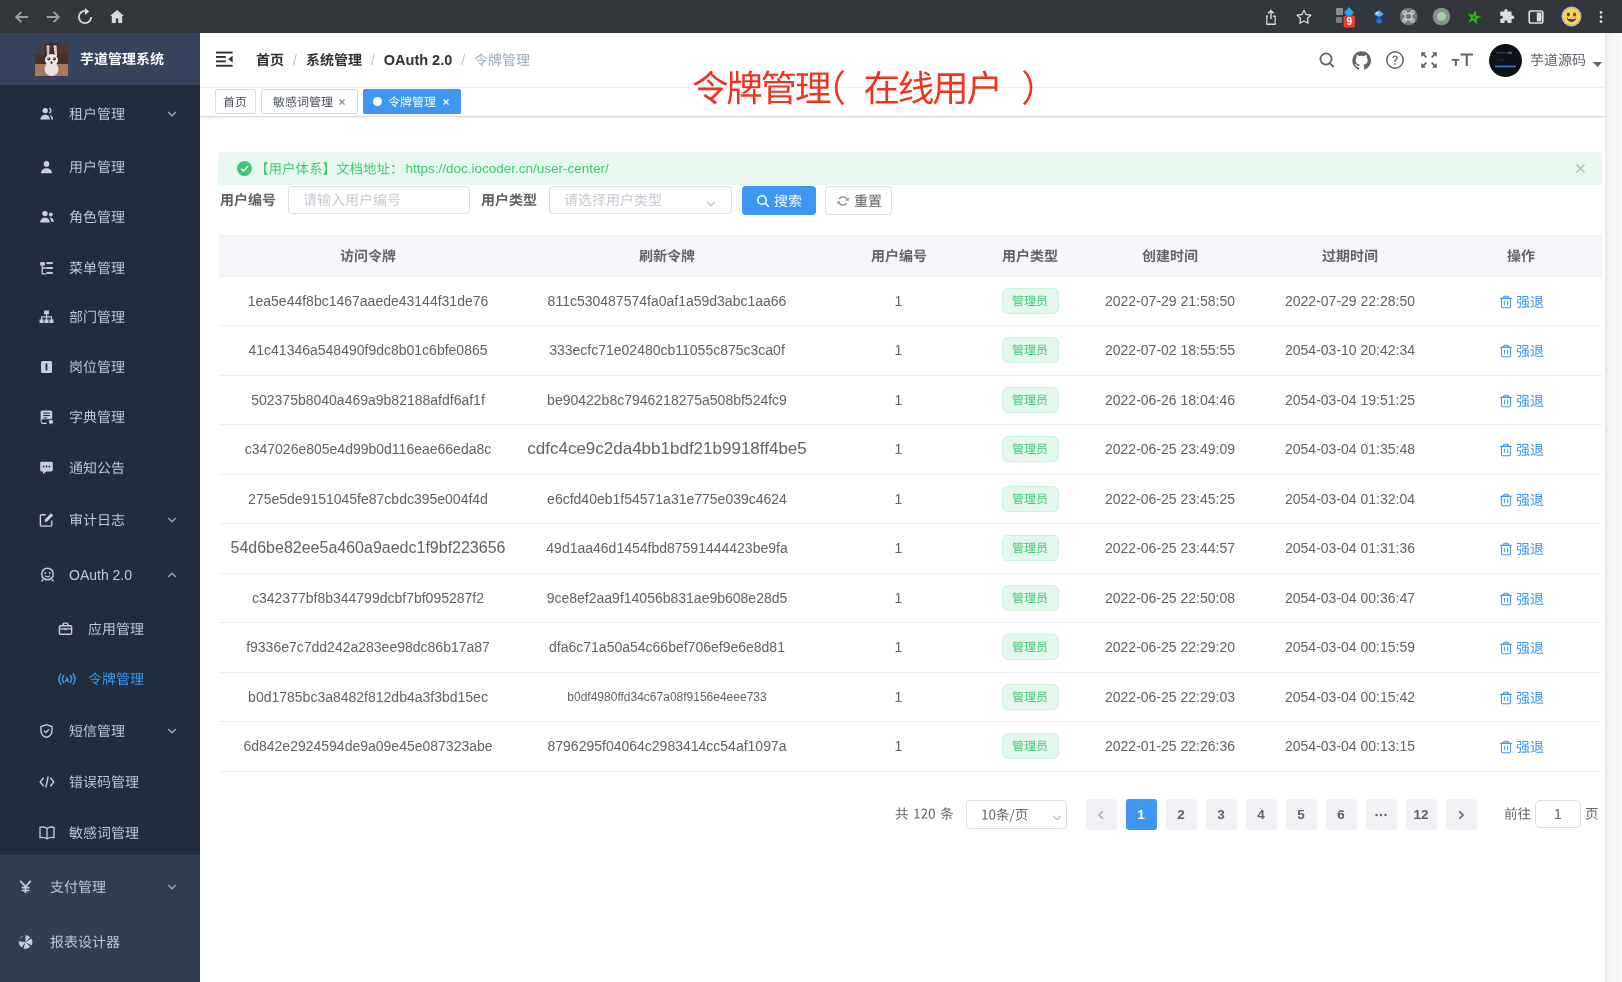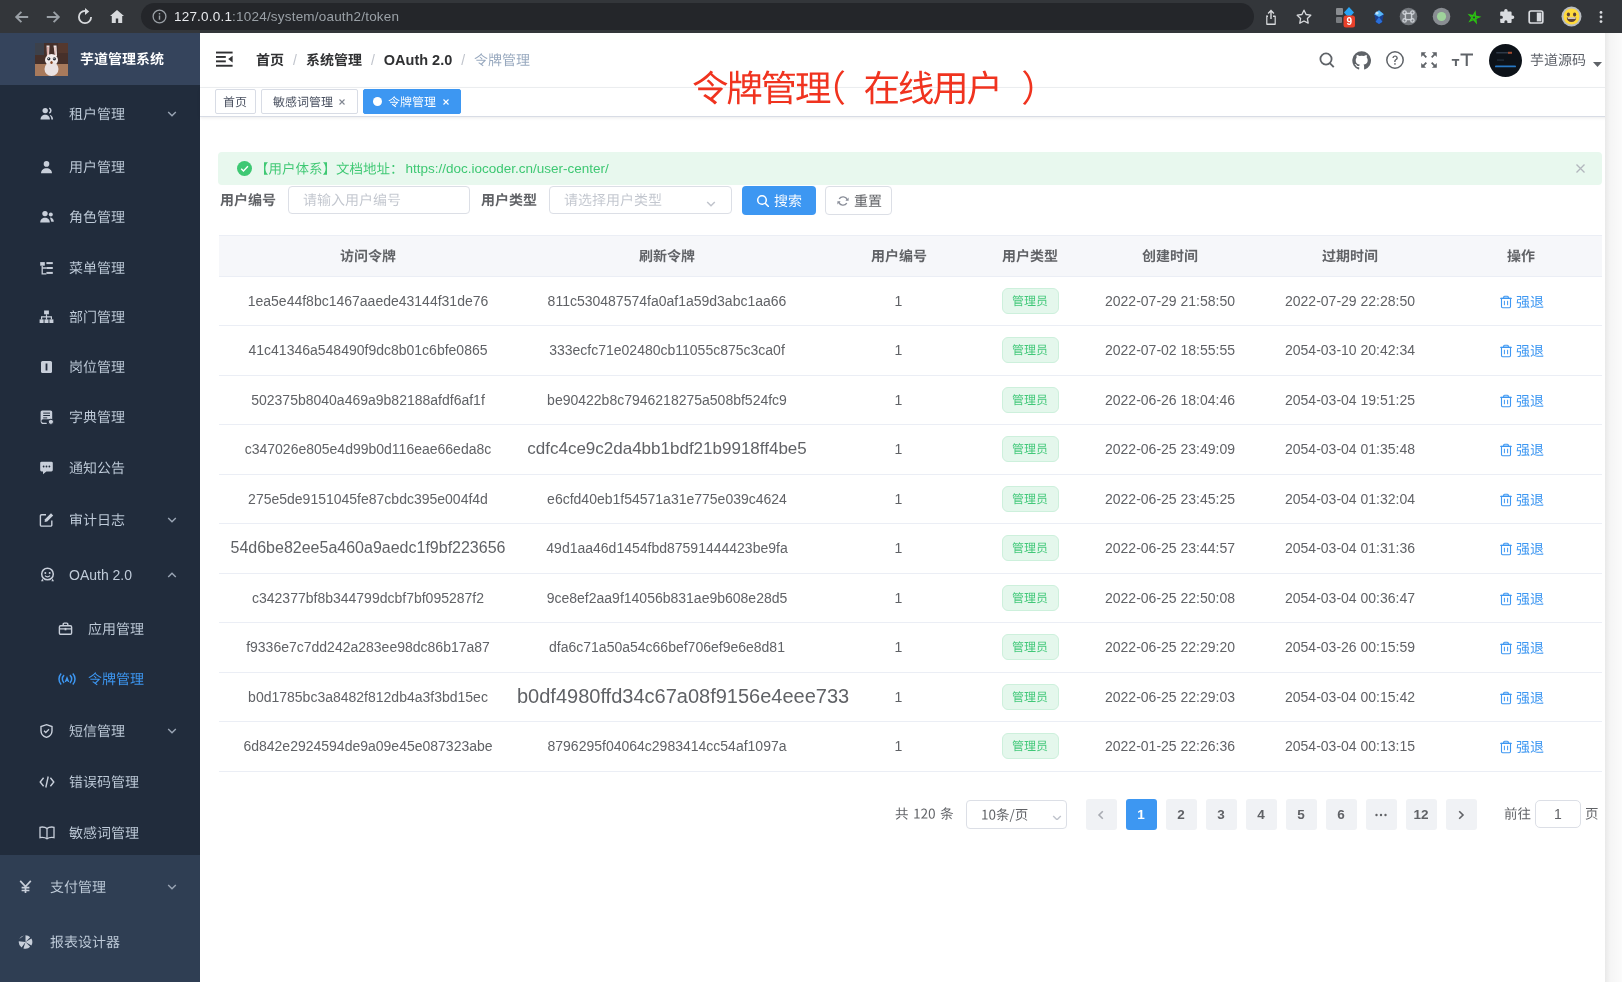--- a/index.html
+++ b/index.html
@@ -165,30 +165,20 @@
     <div class="abs" style="left:75px;top:6.5px;">
       <svg width="20" height="20" viewBox="0 0 20 20" style="display:block;">
         <path d="M10 3a7 7 0 1 0 7 7h-1.8A5.2 5.2 0 1 1 10 4.8V8l4.2-3.5L10 .9z" fill="#d8dadd"></path>
       </svg>
     </div>
     <div class="abs" style="left:107px;top:6.5px;">
       <svg width="20" height="20" viewBox="0 0 20 20" style="display:block;">
         <path d="M10 3 3 9h1.8v7h4v-4.6h2.4V16h4V9H17z" fill="#d8dadd"></path>
       </svg>
     </div>
-    <div id="pill">
-      <div class="abs" style="left:11px;top:6px;">
-        <svg width="15" height="15" viewBox="0 0 15 15" style="display:block;">
-          <circle cx="7.5" cy="7.5" r="6.4" fill="none" stroke="#9aa0a6" stroke-width="1.3"></circle>
-          <rect x="6.8" y="6.5" width="1.4" height="4.2" fill="#9aa0a6"></rect>
-          <rect x="6.8" y="4" width="1.4" height="1.5" fill="#9aa0a6"></rect>
-        </svg>
-      </div>
-      <div id="urltxt" style="margin-left:33px">127.0.0.1<span>:1024/system/oauth2/token</span></div>
-    </div>
     <div class="abs" style="left:1262px;top:7.5px;">
       <svg width="18" height="18" viewBox="0 0 18 18" style="display:block;">
         <path d="M9 1.5 5.6 4.9l1 1L8.3 4.2V11h1.4V4.2l1.7 1.7 1-1z" fill="#d8dadd"></path>
         <path d="M4 7.5h2v1.4H5.4v6.6h7.2V8.9H11V7.5h2a.8.8 0 0 1 .8.8v7.9a.8.8 0 0 1-.8.8H5a.8.8 0 0 1-.8-.8V8.3A.8.8 0 0 1 4 7.5z" fill="#d8dadd"></path>
       </svg>
     </div>
     <div class="abs" style="left:1294.5px;top:7.5px;">
       <svg width="18" height="18" viewBox="0 0 18 18" style="display:block;">
         <path d="M9 2.2l2.1 4.3 4.7.7-3.4 3.3.8 4.7L9 13l-4.2 2.2.8-4.7L2.2 7.2l4.7-.7z" fill="none" stroke="#d8dadd" stroke-width="1.3" stroke-linejoin="round"></path>
       </svg>
@@ -1260,41 +1250,41 @@
                     <g transform="translate(0,10.32) scale(0.012,-0.012)" fill="#40c878">
                       <use href="#g8"></use>
                       <use href="#g9" x="1000"></use>
                       <use href="#g99" x="2000"></use>
                     </g>
                   </svg>
                 </span>
               </div>
             </td>
             <td>2022-06-25 22:29:20</td>
-            <td>2054-03-26 00:15:59</td>
+            <td>2054-03-04 00:15:59</td>
             <td>
               <div class="cellc" style="gap:3px;position:relative;top:1px">
                 <svg width="14" height="14" viewBox="0 0 14 14" style="display:block;">
                   <path d="M1.2 3.4h11.6" stroke="#3d97f2" stroke-width="1.1"></path>
                   <rect x="4.6" y="1.2" width="4.8" height="2.2" rx="1" fill="none" stroke="#3d97f2" stroke-width="1.1"></rect>
                   <path d="M2.5 3.4h9V11.6a1.1 1.1 0 0 1-1.1 1.1H3.6a1.1 1.1 0 0 1-1.1-1.1z" fill="none" stroke="#3d97f2" stroke-width="1.1"></path>
                   <path d="M5.4 5.8v4.4m3.2-4.4v4.4" stroke="#3d97f2" stroke-width="1"></path>
                 </svg>
                 <svg width="28" height="14" style="display:block;overflow:visible;">
                   <g transform="translate(0,12.04) scale(0.014,-0.014)" fill="#3d97f2">
                     <use href="#g100"></use>
                     <use href="#g101" x="1000"></use>
                   </g>
                 </svg>
               </div>
             </td>
           </tr>
           <tr>
             <td style="font-size:14px">b0d1785bc3a8482f812db4a3f3bd15ec</td>
-            <td style="font-size:20px">b0df4980ffd34c67a08f9156e4eee733</td>
+            <td style="font-size:12px">b0df4980ffd34c67a08f9156e4eee733</td>
             <td>1</td>
             <td>
               <div class="cellc">
                 <span style="display:inline-flex;align-items:center;justify-content:center;width:57px;height:26px;background:#e4f7ec;border:1px solid #cdf0dc;border-radius:6px">
                   <svg width="36" height="12" style="display:block;overflow:visible;">
                     <g transform="translate(0,10.32) scale(0.012,-0.012)" fill="#40c878">
                       <use href="#g8"></use>
                       <use href="#g9" x="1000"></use>
                       <use href="#g99" x="2000"></use>
                     </g>

